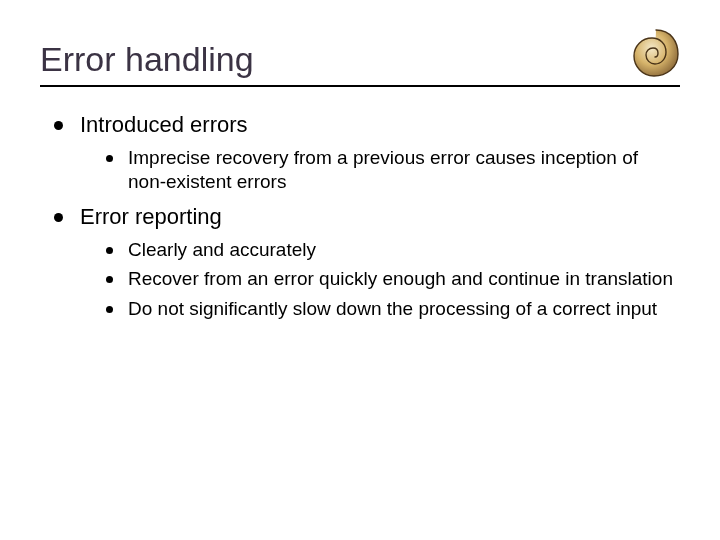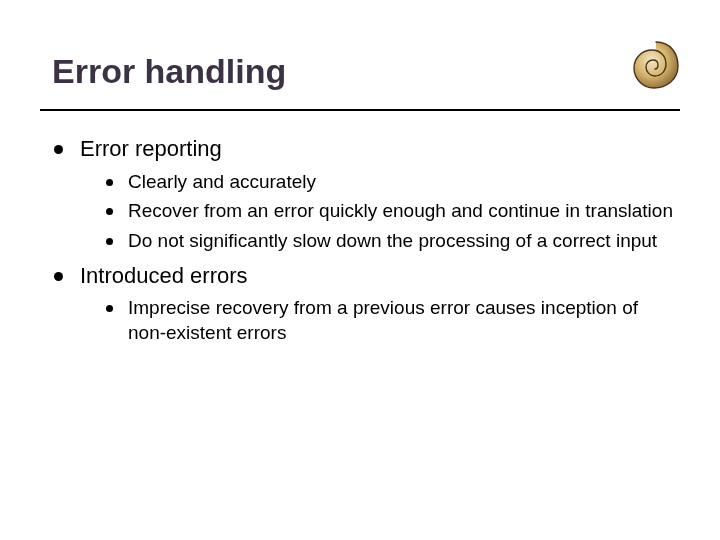--- a/index.html
+++ b/index.html
@@ -21,23 +21,23 @@
     position: relative;
   }
   .title-area {
     position: relative;
     border-bottom: 2px solid #000;
     padding-bottom: 6px;
     margin-bottom: 24px;
   }
   .title {
     font-size: 34px;
-    font-weight: bold;
+    font-weight: normal;
     color: #3b3344;
-    margin: 12px;
+    margin: 0;
   }
   .swirl {
     position: absolute;
     top: -16px;
     right: -2px;
     width: 56px;
     height: 56px;
   }
   ul.lvl1 {
     list-style: none;
@@ -110,36 +110,36 @@
                  C24 40 20 36 20 31
                  C20 27 23 24 27 24
                  C30 24 32 26 32 29
                  C32 31 31 33 29 33" fill="url(#g)" stroke="#4a3418" stroke-width="1.4" stroke-linecap="round"></path>
       </svg>
     </span>
   </div>
 
   <ul class="lvl1">
     <li>
+      <span>Introduced errors</span>
+      <ul class="lvl2">
+        <li>
+          <span>Imprecise recovery from a previous error causes inception of non-existent errors</span>
+        </li>
+      </ul>
+    </li>
+    <li>
       <span>Error reporting</span>
       <ul class="lvl2">
         <li>
           <span>Clearly and accurately</span>
         </li>
         <li>
           <span>Recover from an error quickly enough and continue in translation</span>
         </li>
         <li>
           <span>Do not significantly slow down the processing of a correct input</span>
         </li>
       </ul>
     </li>
-    <li>
-      <span>Introduced errors</span>
-      <ul class="lvl2">
-        <li>
-          <span>Imprecise recovery from a previous error causes inception of non-existent errors</span>
-        </li>
-      </ul>
-    </li>
   </ul>
 
 </div>
 
 </body></html>

